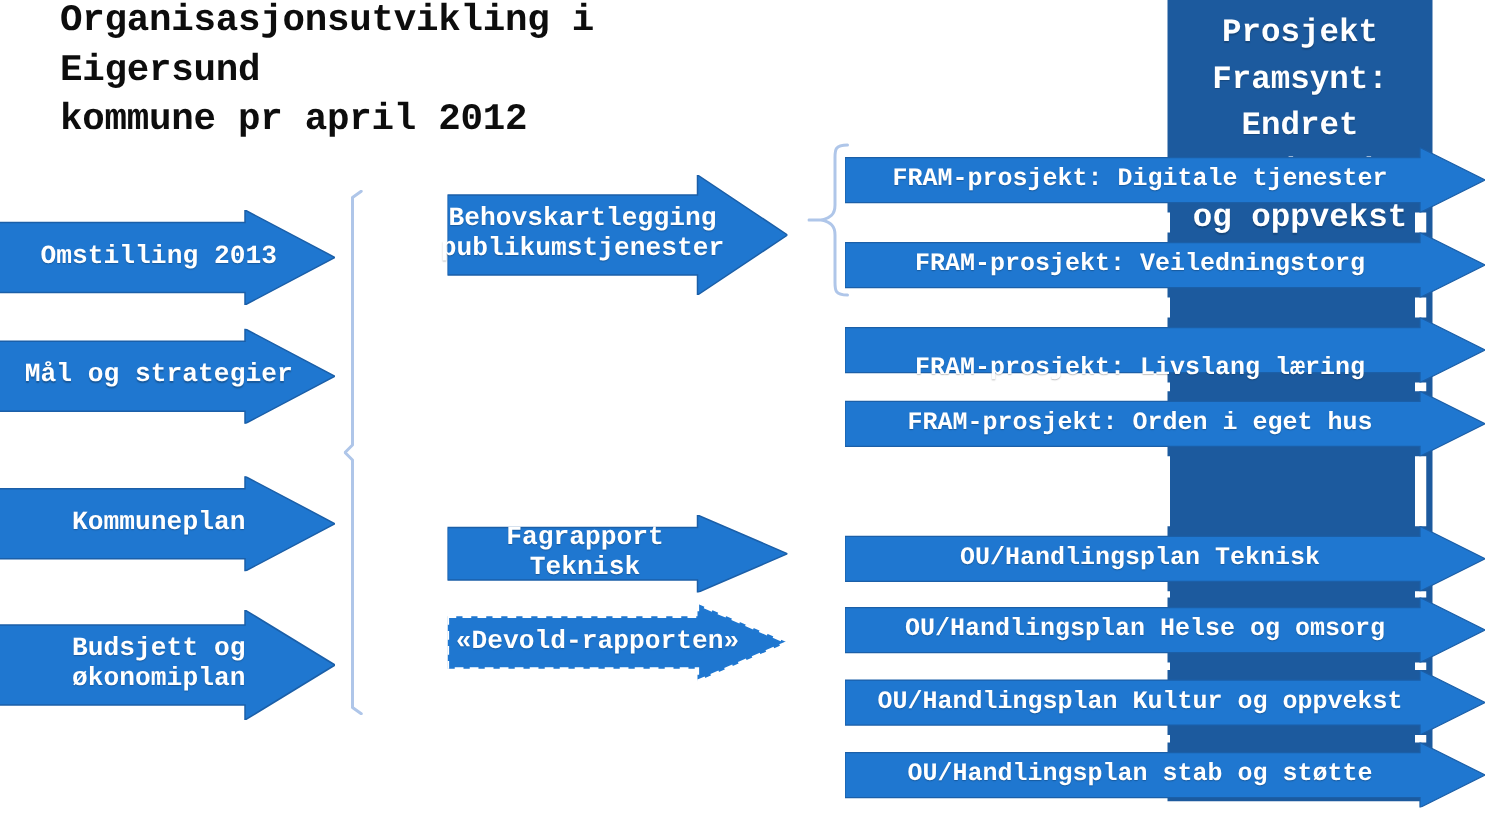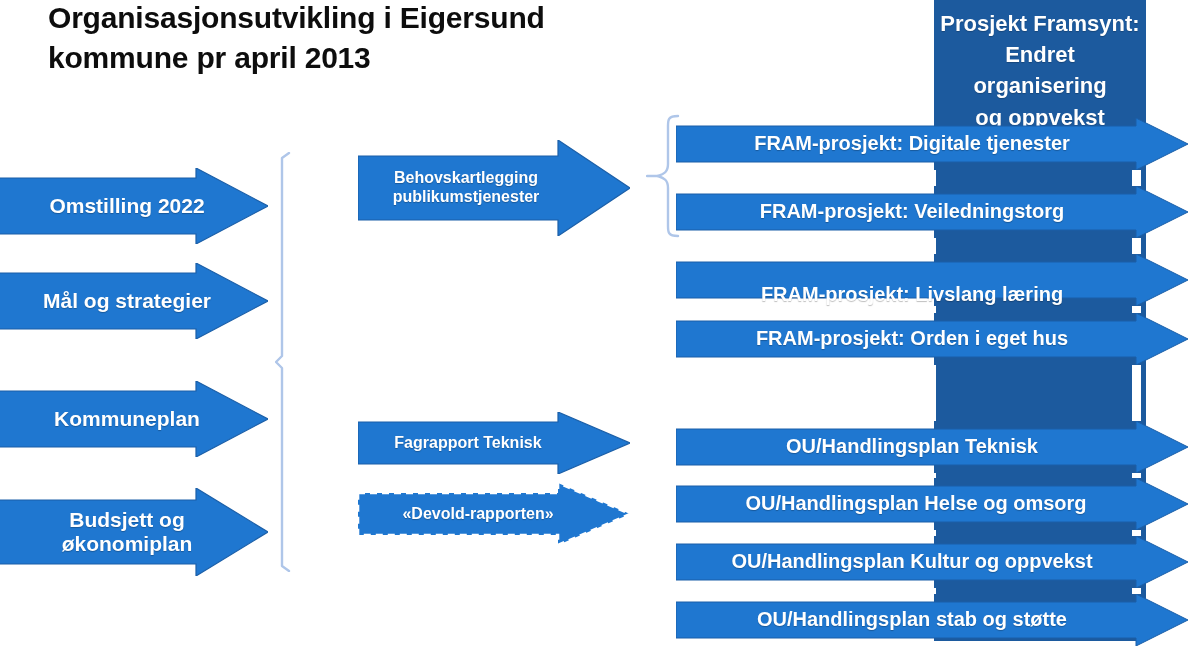--- a/index.html
+++ b/index.html
@@ -1,20 +1,20 @@
 <!DOCTYPE html>
 <html><head>
 <meta charset="utf-8">
 <style>
   html,body{margin:0;padding:0;background:#ffffff;}
   body{
     width:1200px;height:661px;position:relative;overflow:hidden;
     font-family:"Liberation Sans","DejaVu Sans",sans-serif;
   }
-  .stage{position:absolute;left:0;top:0;width:1200px;height:661px;}
+  .stage{position:absolute;left:0;top:0;width:1200px;height:661px;font-family:Liberation Mono, monospace;}
 
   
   #title{
     position:absolute;left:48px;top:-2px;width:600px;
     font-size:30px;font-weight:bold;color:#0d0d0d;line-height:1.32;
     letter-spacing:-0.2px;
   }
   #title .l2{display:block;}
 
   
@@ -29,36 +29,36 @@
   .lft .lbl{font-size:21px;font-weight:bold;}
   #a-omstilling{left:-14px;top:168px;width:282px;height:76px;}
   #a-mal{left:-14px;top:263px;width:282px;height:76px;}
   #a-kommuneplan{left:-14px;top:381px;width:282px;height:76px;}
   #a-budsjett{left:-14px;top:488px;width:282px;height:88px;}
 
   
   #left-bracket{position:absolute;left:275px;top:152px;width:22px;height:420px;z-index:4;}
 
   
-  .mid .lbl{font-size:16px;font-weight:bold;}
+  .mid .lbl{font-size:21px;font-weight:bold;}
   #a-behov{left:358px;top:140px;width:272px;height:96px;}
   #a-fagrapport{left:358px;top:412px;width:272px;height:62px;}
   #a-devold{left:358px;top:483px;width:272px;height:62px;}
 
   
   #mid-brace{position:absolute;left:646px;top:114px;width:36px;height:124px;z-index:4;}
 
   
   #framsynt{
     position:absolute;left:934px;top:0px;width:212px;height:641px;
     background:#1C5A9E;z-index:1;
   }
   #framsynt .txt{
     position:absolute;left:0;top:8px;width:100%;
-    color:#ffffff;font-size:22px;font-weight:bold;text-align:center;line-height:1.42;
+    color:#ffffff;font-size:26px;font-weight:bold;text-align:center;line-height:1.42;
     text-shadow:0 1px 1px rgba(0,0,0,.22);
   }
 
   
   .notch{position:absolute;background:#ffffff;z-index:2;}
 
   
   .rgt{z-index:5;}
   .rgt .lbl{font-size:20px;font-weight:bold;}
   #a-fram1{left:676px;top:118px;width:512px;height:52px;}
@@ -70,21 +70,21 @@
   #a-ou3{left:676px;top:536px;width:512px;height:52px;}
   #a-ou4{left:676px;top:594px;width:512px;height:52px;}
 </style>
 </head>
 <body>
 
 <div class="stage">
 
   <div id="title">
     <span>Organisasjonsutvikling i Eigersund</span>
-    <span class="l2">kommune  pr april 2013</span>
+    <span class="l2">kommune  pr april 2012</span>
   </div>
 
   <div id="framsynt">
     <div class="txt">
       <div>Prosjekt Framsynt:</div>
       <div>Endret</div>
       <div>organisering</div>
       <div>og oppvekst</div>
     </div>
   </div>
@@ -102,21 +102,21 @@
   <div class="notch" style="left:1132px;top:306px;width:9px;height:7px;"></div>
   <div class="notch" style="left:1132px;top:365px;width:9px;height:56px;"></div>
   <div class="notch" style="left:1132px;top:473px;width:9px;height:5px;"></div>
   <div class="notch" style="left:1132px;top:530px;width:9px;height:6px;"></div>
   <div class="notch" style="left:1132px;top:588px;width:9px;height:6px;"></div>
 
   <div class="arrow lft" id="a-omstilling">
     <svg class="shape" viewBox="0 0 282 76" preserveAspectRatio="none">
       <polygon points="0,10 210,10 210,0 282,38 210,76 210,66 0,66" fill="#1F77D0" stroke="#1B5FA8" stroke-width="1.2"></polygon>
     </svg>
-    <span class="lbl">Omstilling 2022</span>
+    <span class="lbl">Omstilling 2013</span>
   </div>
 
   <div class="arrow lft" id="a-mal">
     <svg class="shape" viewBox="0 0 282 76" preserveAspectRatio="none">
       <polygon points="0,10 210,10 210,0 282,38 210,76 210,66 0,66" fill="#1F77D0" stroke="#1B5FA8" stroke-width="1.2"></polygon>
     </svg>
     <span class="lbl">Mål og strategier</span>
   </div>
 
   <div class="arrow lft" id="a-kommuneplan">

